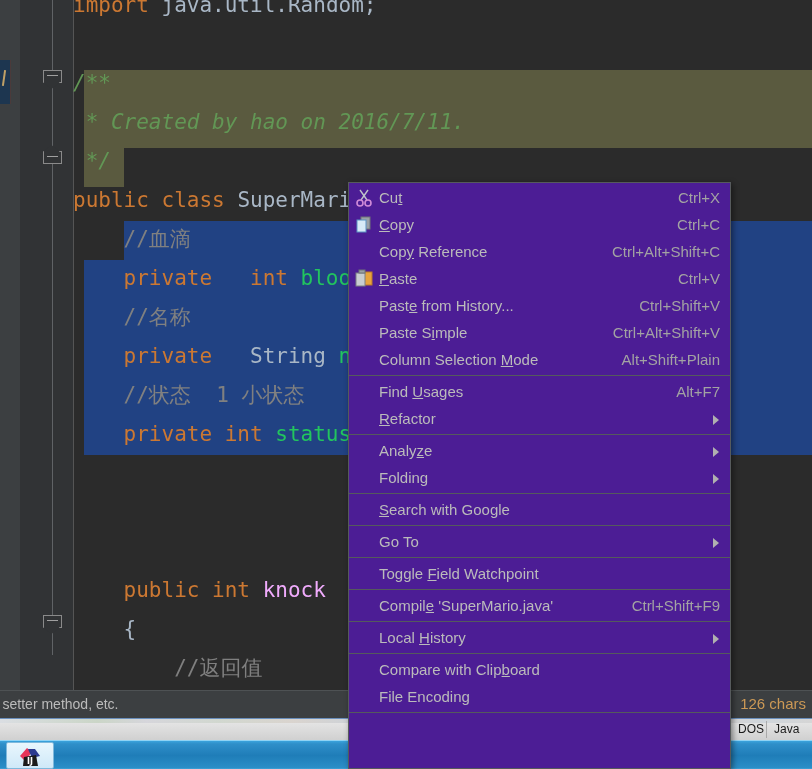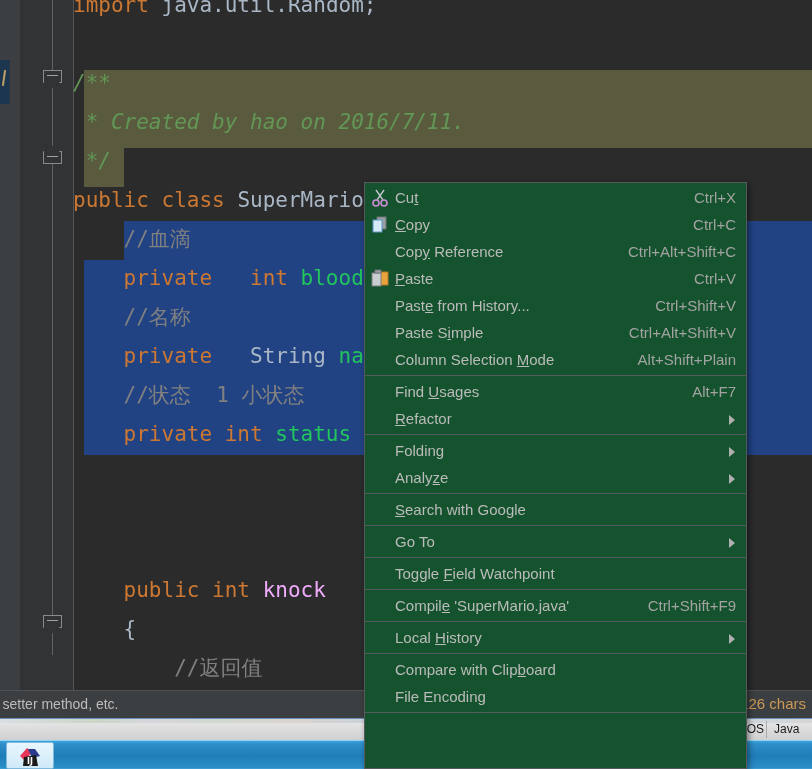--- a/index.html
+++ b/index.html
@@ -221,23 +221,23 @@
   }
   .ij-icon {
     position: absolute;
     left: 12px; top: 4px;
     width: 22px; height: 20px;
   }
 
   
   #ctxmenu {
     position: absolute;
-    left: 364px; top: 182px;
+    left: 348px; top: 182px;
     width: 383px;
-    background: #14532d;
+    background: #4c1d95;
     border: 1px solid #565a5c;
     box-sizing: border-box;
     box-shadow: 2px 2px 6px rgba(0,0,0,.45);
     padding: 1px 0 0 0;
     z-index: 50;
     overflow: hidden;
     height: 587px;
   }
   .mi {
     position: relative;
@@ -418,28 +418,28 @@
         <span class="mi-accel">Alt+F7</span>
       </div>
       <div class="mi">
         <span class="mi-icon"></span>
         <span class="mi-label"><u>R</u>efactor</span>
         <span class="mi-arrow"></span>
       </div>
       <div class="msep"></div>
       <div class="mi">
         <span class="mi-icon"></span>
+        <span class="mi-label">Analy<u>z</u>e</span>
+        <span class="mi-arrow"></span>
+      </div>
+      <div class="mi">
+        <span class="mi-icon"></span>
         <span class="mi-label">Folding</span>
         <span class="mi-arrow"></span>
       </div>
-      <div class="mi">
-        <span class="mi-icon"></span>
-        <span class="mi-label">Analy<u>z</u>e</span>
-        <span class="mi-arrow"></span>
-      </div>
       <div class="msep"></div>
       <div class="mi">
         <span class="mi-icon"></span>
         <span class="mi-label"><u>S</u>earch with Google</span>
       </div>
       <div class="msep"></div>
       <div class="mi">
         <span class="mi-icon"></span>
         <span class="mi-label">Go To</span>
         <span class="mi-arrow"></span>

